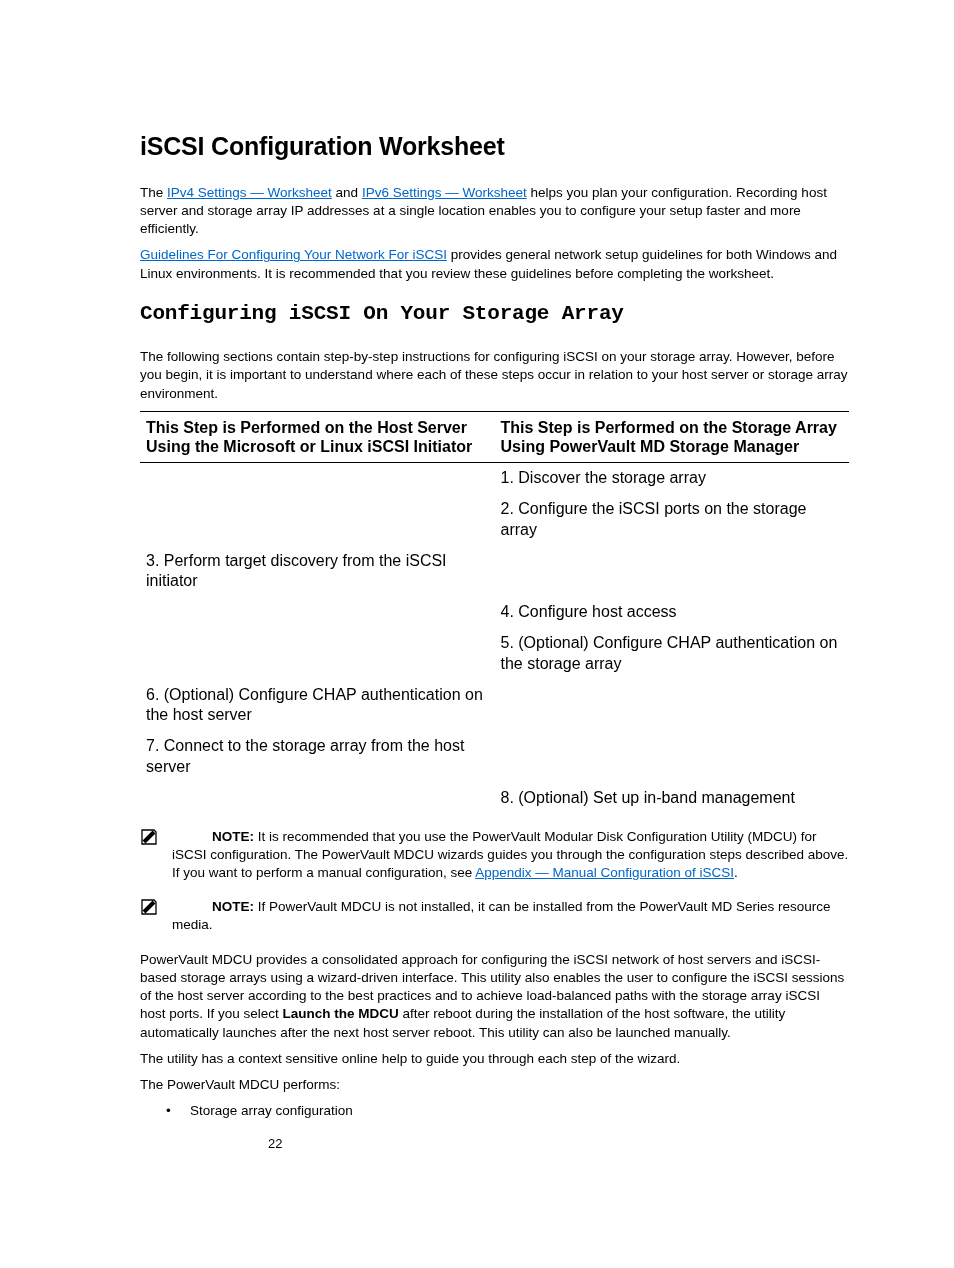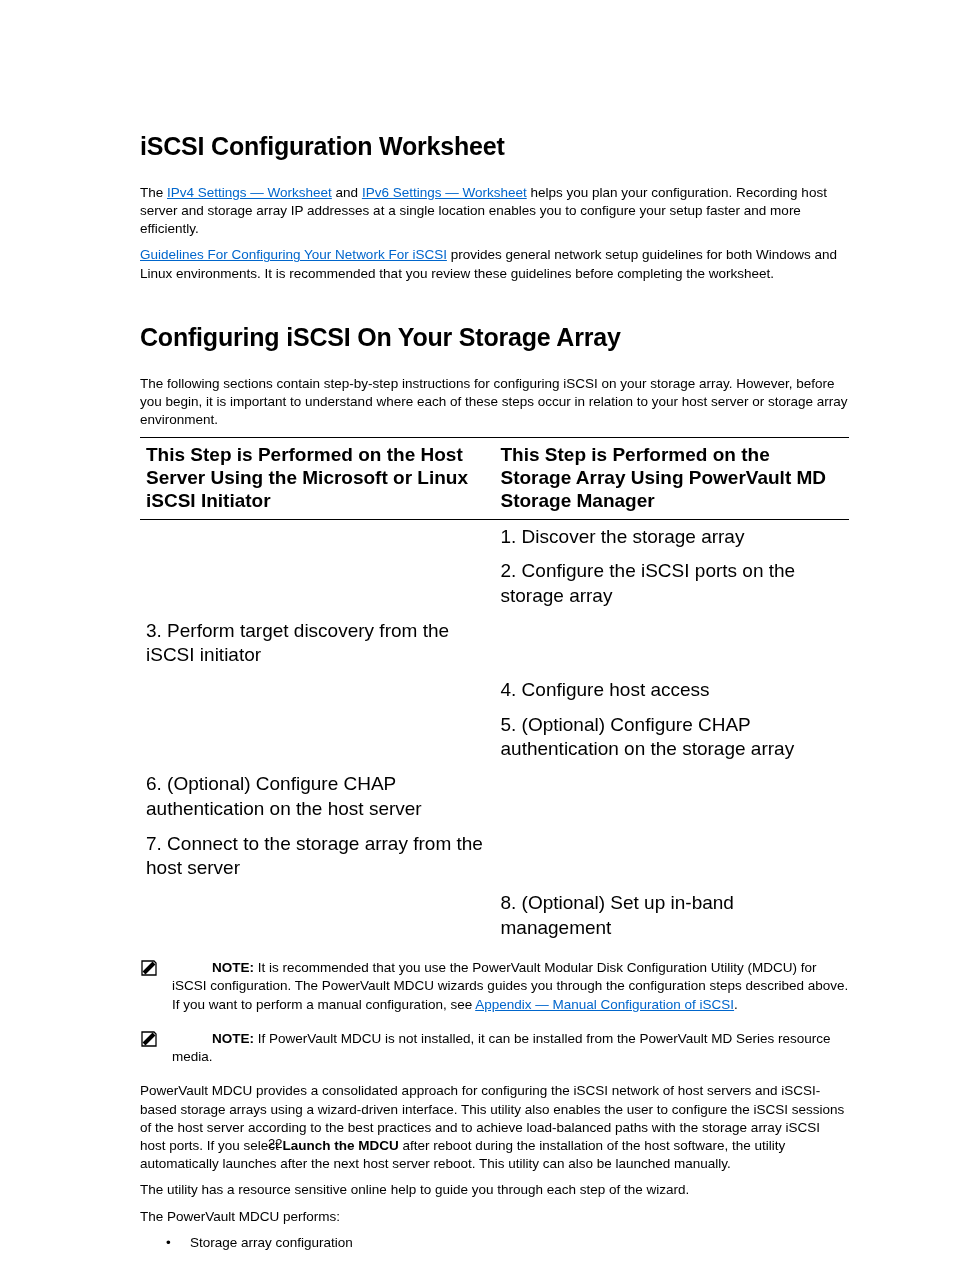--- a/index.html
+++ b/index.html
@@ -13,46 +13,47 @@
     font-size: 13.5px;
     line-height: 1.35;
   }
   h1 {
     font-size: 25px;
     font-weight: bold;
     margin-bottom: 20px;
     letter-spacing: -0.2px;
   }
   h2 {
-    font-size: 25px;
-    font-weight: bold;
-    margin-top: 38px;
+    font-size: 21px;
+    font-weight: bold;
+    margin-top: 17px;
     margin-bottom: 20px;
     letter-spacing: -0.2px;
+    font-family: Liberation Mono, monospace;
   }
   h3 {
     font-size: 16.5px;
     font-weight: bold;
     margin-top: 24px;
     margin-bottom: 16px;
   }
   p { margin-bottom: 8px; }
   a { color: #0066cc; text-decoration: underline; }
   .table-caption {
     font-size: 12.5px;
     font-weight: bold;
     margin-top: 8px;
     margin-bottom: 6px;
   }
   table {
     width: 100%;
     border-collapse: collapse;
     border-top: 1px solid #000;
     margin-bottom: 14px;
-    font-size: 19px;
+    font-size: 16px;
   }
   th {
     text-align: left;
     font-weight: bold;
     padding: 6px 8px 6px 6px;
     border-bottom: 1px solid #000;
     width: 50%;
     vertical-align: top;
     line-height: 1.2;
   }
@@ -180,21 +181,21 @@
   </div>
   <div class="note-text">
     <span class="note-label">NOTE: </span><span>If PowerVault MDCU is not installed, it can be installed from the PowerVault MD Series resource media.</span>
   </div>
 </div>
 
 <p>
   <span>PowerVault MDCU provides a consolidated approach for configuring the iSCSI network of host servers and iSCSI-based storage arrays using a wizard-driven interface. This utility also enables the user to configure the iSCSI sessions of the host server according to the best practices and to achieve load-balanced paths with the storage array iSCSI host ports. If you select </span><span class="bold">Launch the MDCU</span><span> after reboot during the installation of the host software, the utility automatically launches after the next host server reboot. This utility can also be launched manually.</span>
 </p>
 
-<p class="sp">The utility has a resource sensitive online help to guide you through each step of the wizard.</p>
+<p class="sp">The utility has a context sensitive online help to guide you through each step of the wizard.</p>
 <p class="sp">The PowerVault MDCU performs:</p>
 
 <ul class="bullet">
   <li>Storage array configuration</li>
 </ul>
 
 <div class="page-num">22</div>
 
 </div>
 

